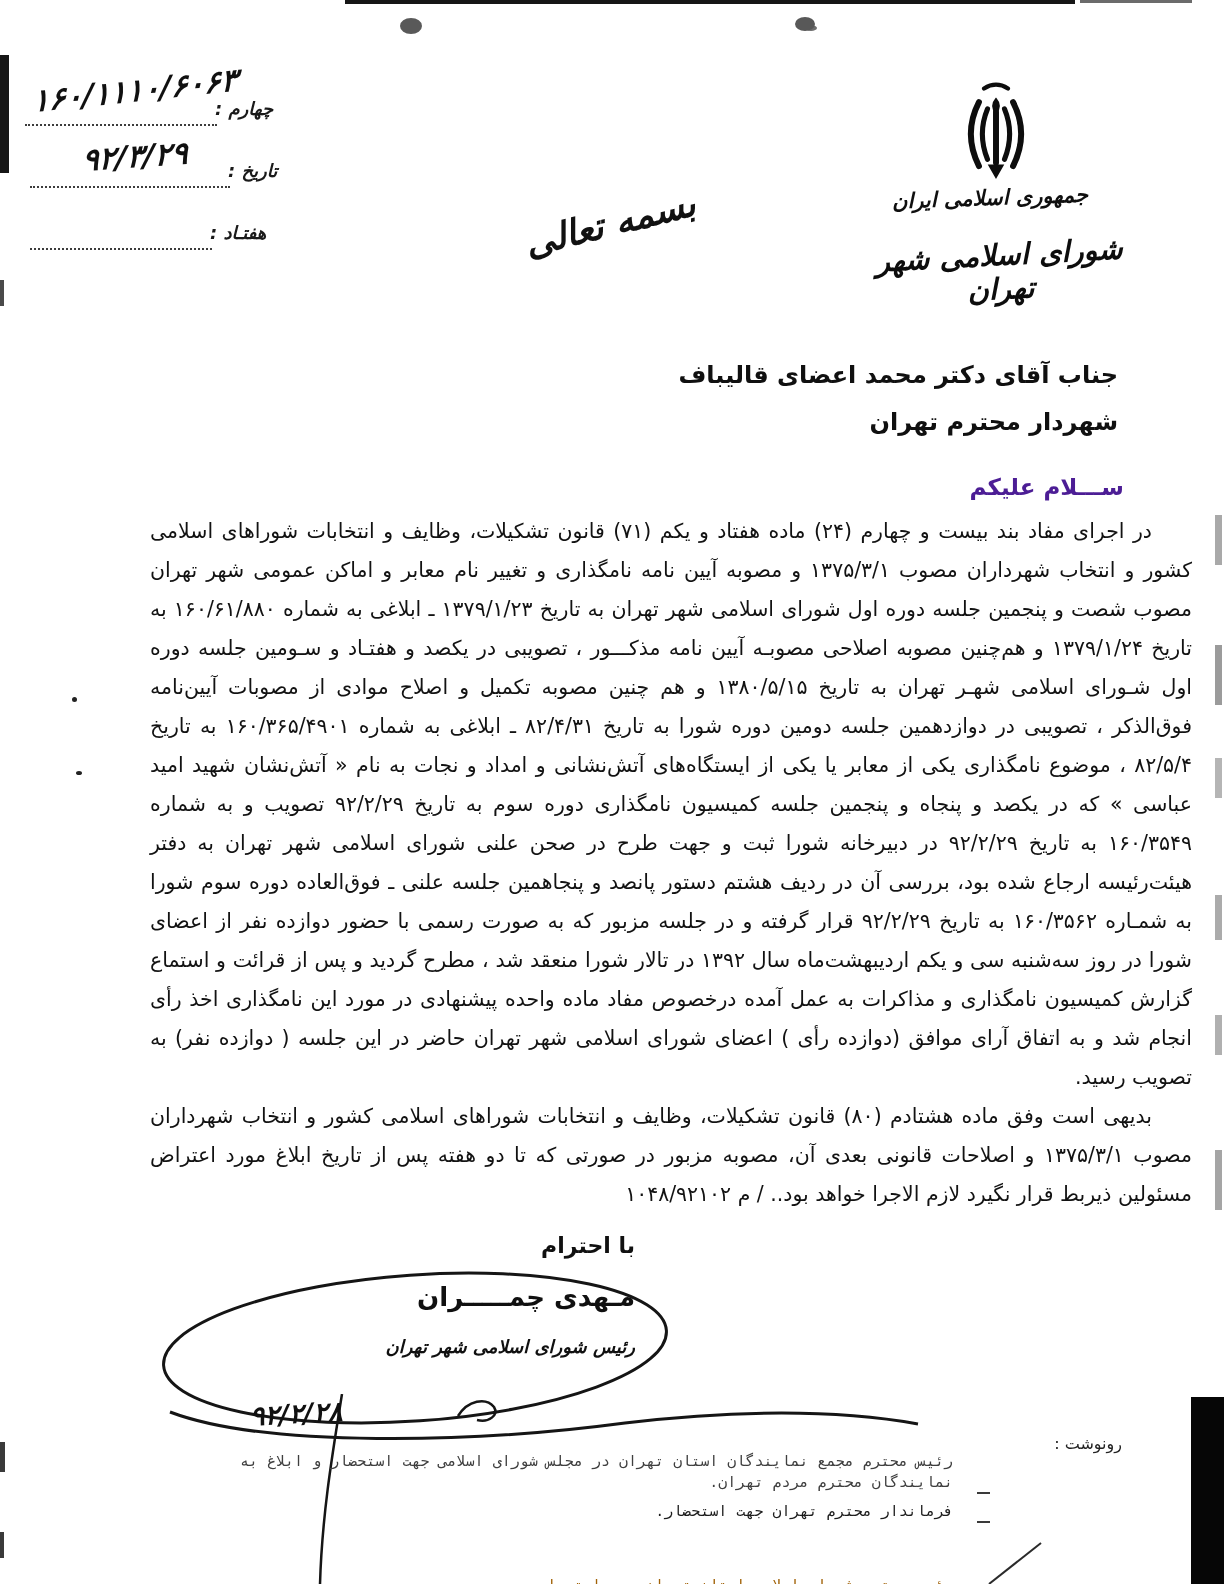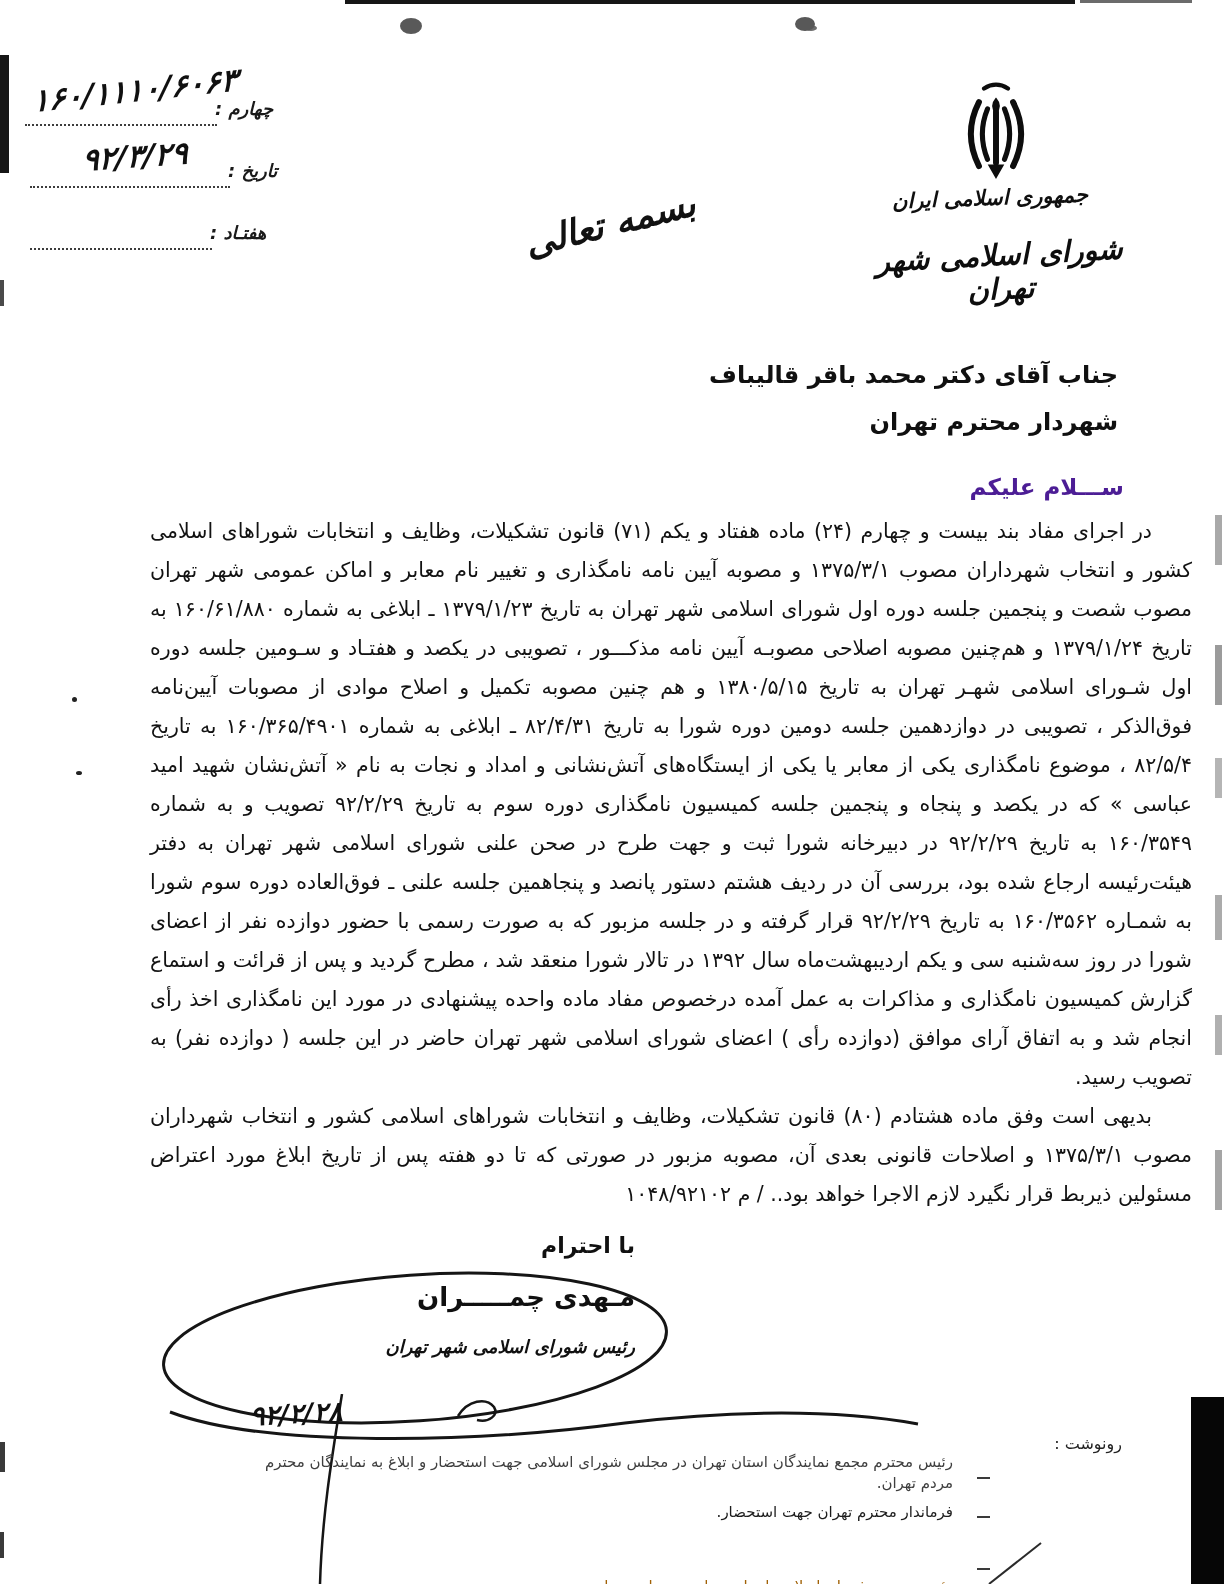--- a/index.html
+++ b/index.html
@@ -103,21 +103,21 @@
     position:absolute;left:250px;top:1398px;font-size:27px;font-weight:bold;
     font-style:italic;letter-spacing:3px;transform:rotate(-3deg);color:#101010;direction:rtl;
   }
 
   
   .cc-label{position:absolute;right:102px;top:1434px;font-size:16px;color:#222;}
   .cc-list{
     position:absolute;right:234px;top:1452px;width:760px;
     list-style:none;margin:0;padding:0;font-size:15px;direction:rtl;
   }
-  .cc-list li{display:flex;align-items:center;gap:24px;margin-bottom:8px;line-height:21px;}
+  .cc-list li{display:flex;align-items:flex-end;gap:24px;margin-bottom:8px;line-height:21px;font-family:Liberation Mono, monospace;}
   .cc-dash{flex:0 0 13px;border-top:2px solid #3a3a3a;margin-top:9px;}
   .cc-1{color:#3f3f3f;}
   .cc-2{color:#1c1c1c;}
   .cc-3{color:#a16207;margin-top:45px;}
   .cc-4{color:#6d6d6d;}
 </style>
 </head>
 <body>
 
 <div class="page">
@@ -164,21 +164,21 @@
         <path d="M60 34 Q72 63 60 93" stroke-width="6"></path>
         <path d="M30 26 Q11 63 30 101" stroke-width="7"></path>
         <path d="M70 26 Q89 63 70 101" stroke-width="7"></path>
       </g>
     </svg>
   </div>
   <div class="letterhead-republic">جمهوری اسلامی ایران</div>
   <div class="letterhead-council">شورای اسلامی شهر تهران</div>
 
   <div class="recipient">
-    <div>جناب آقای دکتر محمد باقر قالیباف</div>
+    <div>جناب آقای دکتر محمد اعضای قالیباف</div>
     <div>شهردار محترم  تهران</div>
   </div>
 
   <div class="salutation">ســـلام علیکم</div>
 
   <div class="body-text">
     <p class="p1">در اجرای مفاد بند بیست و چهارم (۲۴) ماده هفتاد و یکم (۷۱) قانون تشکیلات، وظایف و انتخابات شوراهای اسلامی کشور و انتخاب شهرداران مصوب ۱۳۷۵/۳/۱ و مصوبه آیین نامه نامگذاری و تغییر نام معابر و اماکن عمومی شهر تهران مصوب شصت و پنجمین جلسه دوره اول شورای اسلامی شهر تهران به تاریخ ۱۳۷۹/۱/۲۳ ـ ابلاغی به شماره ۱۶۰/۶۱/۸۸۰ به تاریخ ۱۳۷۹/۱/۲۴ و هم‌چنین مصوبه اصلاحی مصوبـه آیین نامه مذکـــور ، تصویبی در یکصد و هفتـاد و سـومین جلسه دوره اول شـورای اسلامی شهـر تهران به تاریخ ۱۳۸۰/۵/۱۵ و هم چنین مصوبه تکمیل و اصلاح موادی از مصوبات آیین‌نامه فوق‌الذکر ، تصویبی در دوازدهمین جلسه دومین دوره شورا به تاریخ ۸۲/۴/۳۱ ـ ابلاغی به شماره ۱۶۰/۳۶۵/۴۹۰۱ به تاریخ ۸۲/۵/۴ ، موضوع نامگذاری یکی از معابر یا یکی از ایستگاه‌های آتش‌نشانی و امداد و نجات  به نام « آتش‌نشان شهید امید عباسی » که در یکصد و پنجاه و پنجمین جلسه کمیسیون نامگذاری دوره سوم  به تاریخ ۹۲/۲/۲۹ تصویب و به شماره ۱۶۰/۳۵۴۹ به تاریخ ۹۲/۲/۲۹ در دبیرخانه شورا ثبت و جهت طرح در صحن علنی شورای اسلامی شهر تهران به دفتر هیئت‌رئیسه ارجاع شده بود، بررسی آن در ردیف هشتم دستور پانصد و پنجاهمین جلسه علنی ـ فوق‌العاده دوره سوم شورا به شمـاره ۱۶۰/۳۵۶۲ به تاریخ ۹۲/۲/۲۹ قرار گرفته و در جلسه مزبور که به صورت رسمی با حضور دوازده نفر از اعضای شورا در روز سه‌شنبه سی و یکم اردیبهشت‌ماه سال ۱۳۹۲ در تالار شورا منعقد شد ، مطرح گردید و پس از قرائت و استماع گزارش کمیسیون نامگذاری و مذاکرات به عمل آمده درخصوص مفاد ماده واحده پیشنهادی در مورد این نامگذاری اخذ رأی انجام شد و به اتفاق آرای موافق (دوازده رأی ) اعضای شورای اسلامی شهر تهران حاضر در این جلسه ( دوازده نفر) به تصویب رسید.</p>
     <p class="p3">بدیهی است وفق ماده هشتادم (۸۰) قانون تشکیلات، وظایف و انتخابات شوراهای اسلامی کشور و انتخاب شهرداران مصوب ۱۳۷۵/۳/۱ و اصلاحات قانونی بعدی آن، مصوبه مزبور در صورتی که تا دو هفته پس  از تاریخ ابلاغ مورد اعتراض مسئولین ذیربط قرار نگیرد لازم الاجرا خواهد بود.. / م ۱۰۴۸/۹۲۱۰۲</p>
   </div>
 

